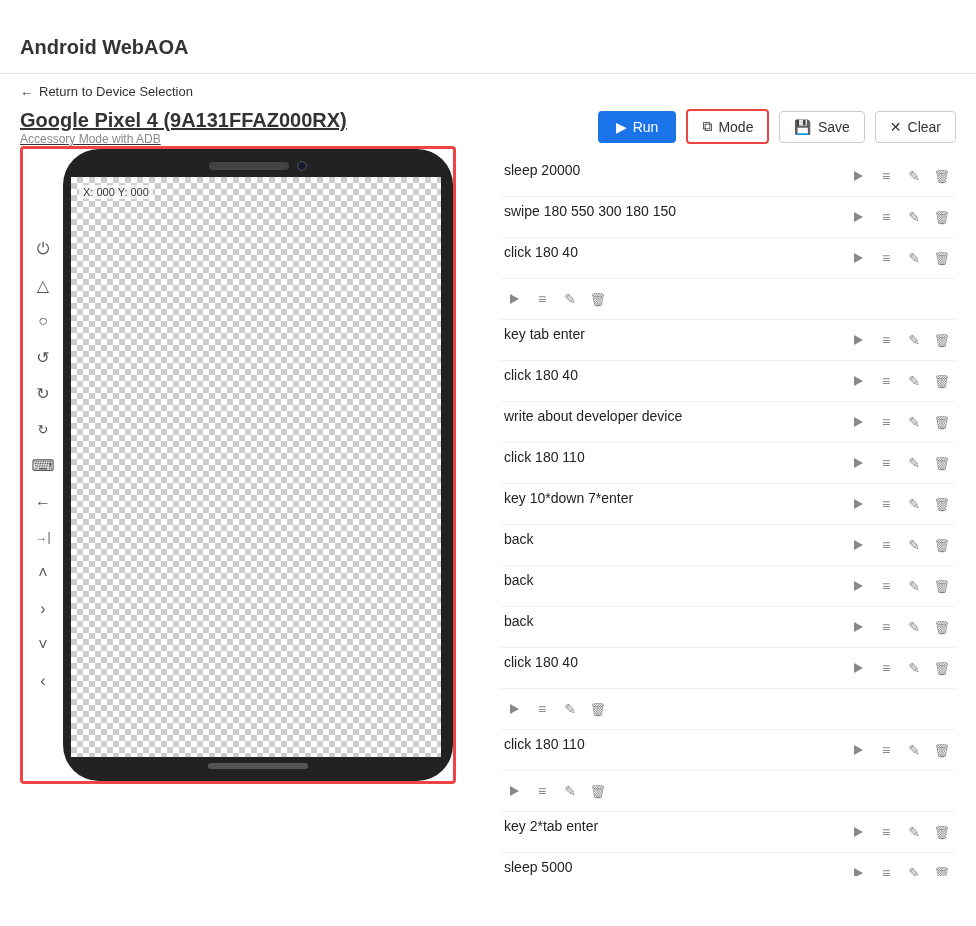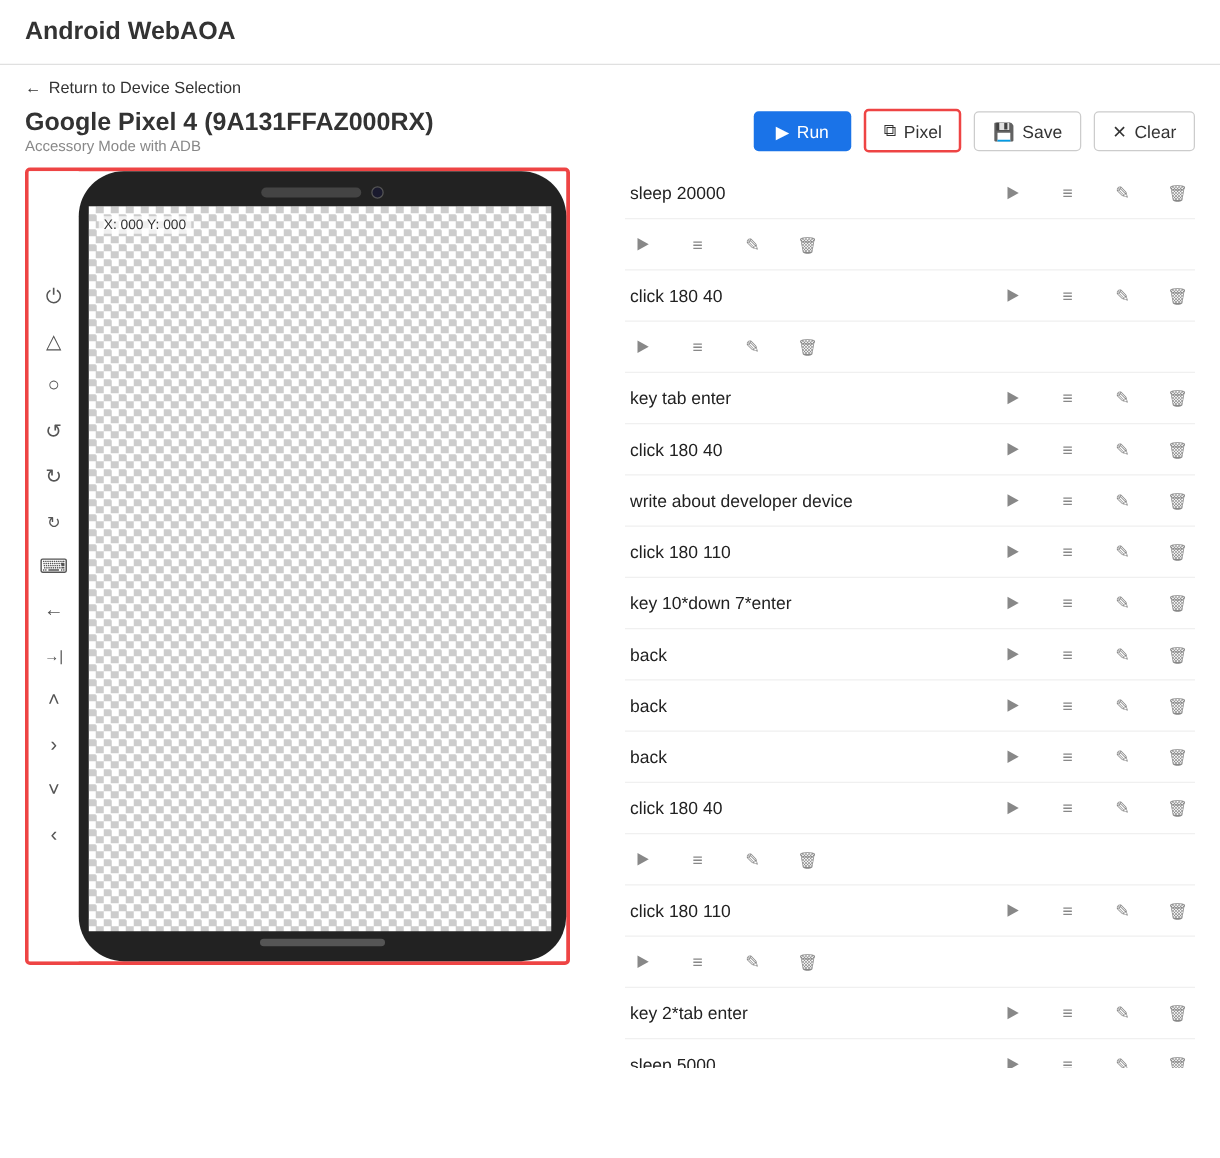--- a/index.html
+++ b/index.html
@@ -1,26 +1,26 @@
 <!DOCTYPE html>
 <html><head>
   <meta charset="utf-8">
   <style>
     * { box-sizing: border-box; margin: 0; padding: 0; }
     body { font-family: Arial, sans-serif; font-size: 14px; background: #fff; color: #333; }
 
-    .app-title { font-size: 20px; font-weight: bold; padding: 14px 20px; border-bottom: 1px solid #e0e0e0; }
+    .app-title { font-size: 20px; font-weight: bold; padding: 14px 20px; border-bottom: 1px solid #e0e0e0; margin-top: 22px; }
 
     .back-link { display: flex; align-items: center; gap: 6px; padding: 10px 20px; font-size: 13px; color: #333; cursor: pointer; text-decoration: none; }
 
     .main-layout { display: flex; padding: 0 20px; gap: 20px; }
 
     .left-panel { flex: 0 0 460px; }
 
-    .device-header { margin-bottom: 10px; }
+    .device-header { margin-bottom: 0; text-decoration: underline; }
     .device-name { font-size: 20px; font-weight: bold; }
     .device-mode { font-size: 12px; color: #888; }
 
     .device-frame-wrapper { border: 3px solid #e44; border-radius: 4px; display: inline-block; position: relative; }
 
     .device-screen-area { display: flex; }
 
     .side-controls { display: flex; flex-direction: column; align-items: center; justify-content: center; gap: 8px; padding: 8px 6px; background: #fff; }
 
     .side-btn { width: 28px; height: 28px; display: flex; align-items: center; justify-content: center; cursor: pointer; color: #555; font-size: 16px; background: none; border: none; }
@@ -45,21 +45,21 @@
     .btn-run { background: #1a73e8; color: #fff; border: none; border-radius: 4px; padding: 8px 18px; font-size: 14px; cursor: pointer; display: flex; align-items: center; gap: 6px; }
 
     .btn-copy { background: #fff; color: #333; border: 2px solid #e44; border-radius: 4px; padding: 7px 14px; font-size: 14px; cursor: pointer; display: flex; align-items: center; gap: 6px; }
 
     .btn-save { background: #fff; color: #333; border: 1px solid #ccc; border-radius: 4px; padding: 7px 14px; font-size: 14px; cursor: pointer; display: flex; align-items: center; gap: 6px; }
 
     .btn-clear { background: #fff; color: #333; border: 1px solid #ccc; border-radius: 4px; padding: 7px 14px; font-size: 14px; cursor: pointer; display: flex; align-items: center; gap: 6px; }
 
     .commands-list { max-height: 720px; overflow-y: auto; }
 
-    .command-row { display: flex; align-items: center; padding: 6px 0; border-bottom: 1px solid #f0f0f0; gap: 16px; }
+    .command-row { display: flex; padding: 6px 0; border-bottom: 1px solid #f0f0f0; gap: 0; }
 
     .command-text { flex: 1; font-size: 14px; color: #222; padding-left: 4px; }
 
     .cmd-btn { width: 28px; height: 28px; display: flex; align-items: center; justify-content: center; cursor: pointer; color: #888; background: none; border: none; font-size: 14px; }
   </style>
 </head>
 <body>
 
 <div class="app-title">Android WebAOA</div>
 
@@ -112,21 +112,21 @@
   </div>
 
   <div class="right-panel">
     <div class="toolbar">
       <button class="btn-run">
         <span>▶</span>
         <span>Run</span>
       </button>
       <button class="btn-copy">
         <span>⧉</span>
-        <span>Pixel</span>
+        <span>Mode</span>
       </button>
       <button class="btn-save">
         <span>💾</span>
         <span>Save</span>
       </button>
       <button class="btn-clear">
         <span>✕</span>
         <span>Clear</span>
       </button>
     </div>
@@ -136,20 +136,21 @@
     <div class="command-row">
           <span class="command-text">sleep 20000</span>
           <button class="cmd-btn">
             <span style="width:0;height:0;border-top:5px solid transparent;border-bottom:5px solid transparent;border-left:9px solid #888;display:inline-block;"></span>
           </button>
           <button class="cmd-btn">≡</button>
           <button class="cmd-btn">✎</button>
           <button class="cmd-btn" style="font-size: 13px;">🗑</button>
         </div>
         <div class="command-row">
+          <span class="command-text">swipe 180 550 300 180 150</span>
           <button class="cmd-btn">
             <span style="width:0;height:0;border-top:5px solid transparent;border-bottom:5px solid transparent;border-left:9px solid #888;display:inline-block;"></span>
           </button>
           <button class="cmd-btn">≡</button>
           <button class="cmd-btn">✎</button>
           <button class="cmd-btn" style="font-size: 13px;">🗑</button>
         </div>
         <div class="command-row">
           <span class="command-text">click 180 40</span>
           <button class="cmd-btn">

